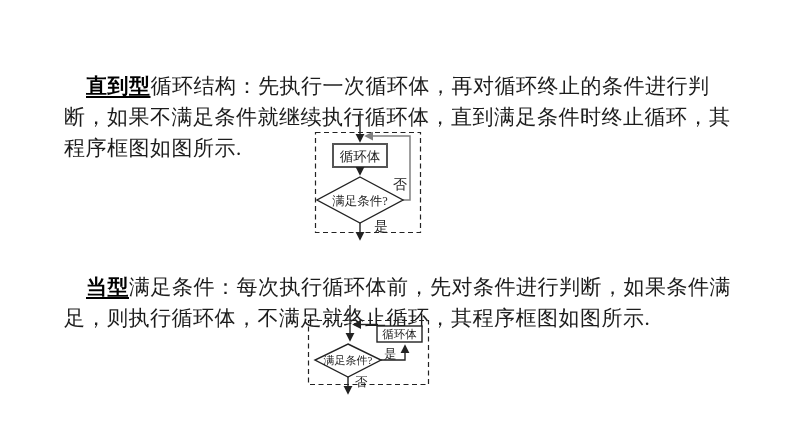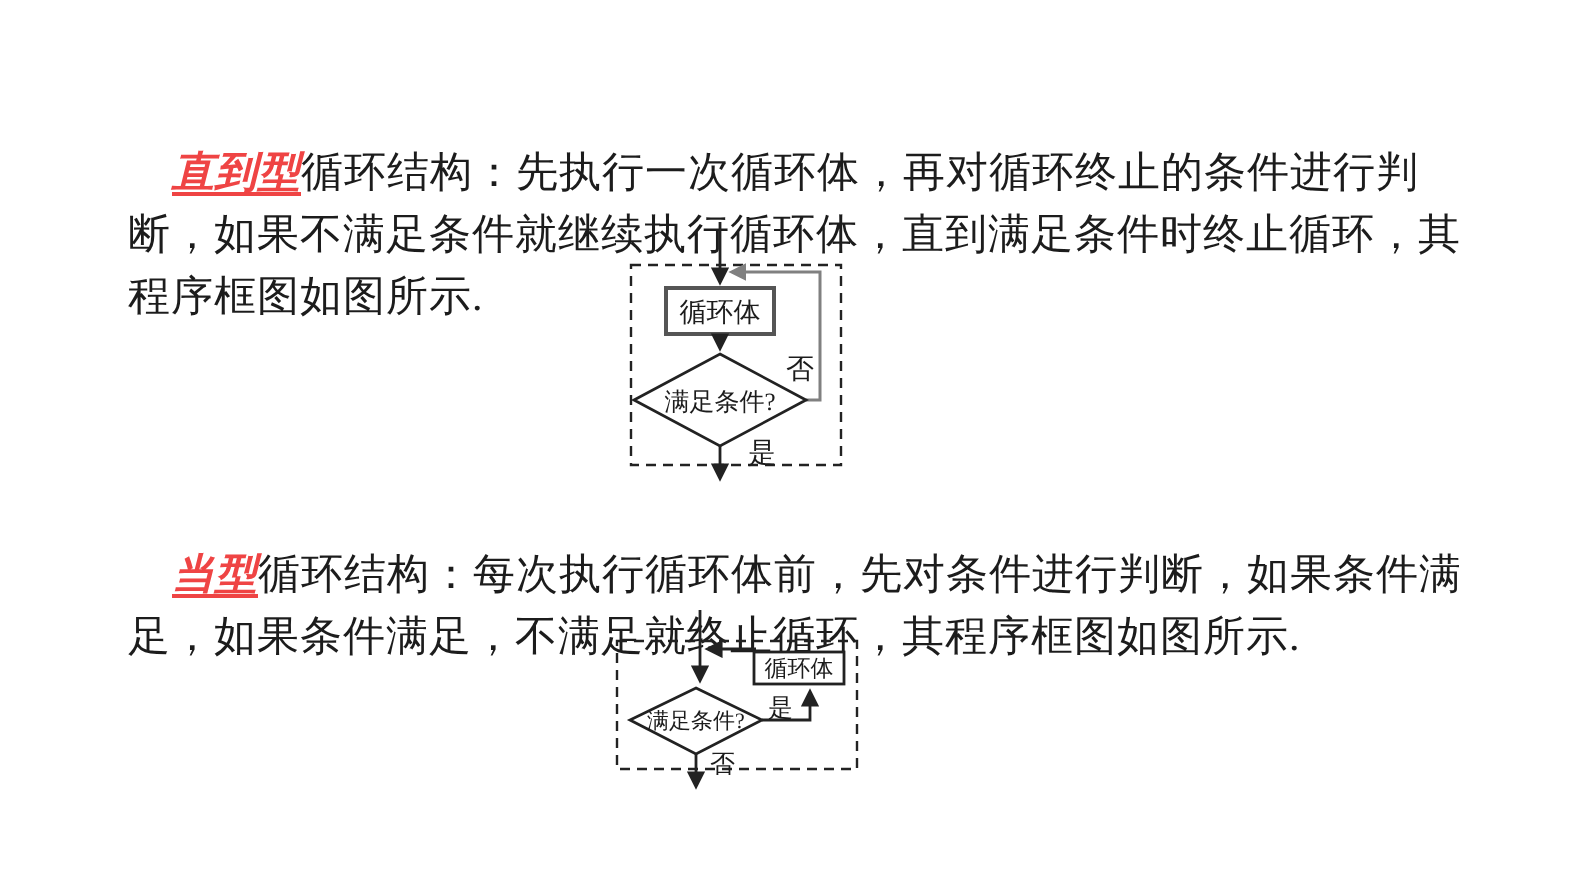--- a/index.html
+++ b/index.html
@@ -18,26 +18,25 @@
   .para {
     position: absolute;
     left: 64px;
     width: 676px;
     font-size: 21px;
     line-height: 31px;
     text-indent: 22px;
     letter-spacing: 0.5px;
   }
   .para .hd {
-    color: #ef4444;
+    color: #000000;
     font-weight: bold;
     text-decoration: underline;
     text-underline-offset: 3px;
     text-decoration-thickness: 2px;
-    font-style: italic;
   }
   #para-until { top: 50px; }
   #para-while { top: 251px; }
   .fc {
     position: absolute;
     overflow: visible;
   }
   #fc-until { left: 300px; top: 105px; }
   #fc-while { left: 300px; top: 302px; }
   .fc text {
@@ -70,21 +69,21 @@
   <rect class="shape-thick" x="33" y="39" width="54" height="23"></rect>
   <text x="60" y="55.5" font-size="13.5" text-anchor="middle">循环体</text>
   <line class="ln" x1="60" y1="62" x2="60" y2="69" marker-end="url(#ah1)"></line>
   <polygon class="shape" points="60,72 103,95 60,118 17,95"></polygon>
   <text x="60" y="100" font-size="12.5" text-anchor="middle">满足条件?</text>
   <text x="100" y="84" font-size="14" text-anchor="middle">否</text>
   <line class="ln" x1="60" y1="118" x2="60" y2="134" marker-end="url(#ah1)"></line>
   <text x="74" y="126" font-size="14" text-anchor="start">是</text>
 </svg>
 
-<p class="para" id="para-while"><span class="hd">当型</span><span>循环结构：每次执行循环体前，先对条件进行判断，如果条件满足，如果条件满足，不满足就终止循环，其程序框图如图所示.</span></p>
+<p class="para" id="para-while"><span class="hd">当型</span><span>满足条件：每次执行循环体前，先对条件进行判断，如果条件满足，则执行循环体，不满足就终止循环，其程序框图如图所示.</span></p>
 
 <svg class="fc" id="fc-while" width="140" height="102" viewBox="0 0 140 102">
   <defs>
     <marker id="ah2" viewBox="0 0 10 10" refX="8" refY="5" markerWidth="6.5" markerHeight="6.5" orient="auto-start-reverse">
       <path d="M0 0 L10 5 L0 10 z" fill="#222222"></path>
     </marker>
   </defs>
   <rect class="dashed" x="8.5" y="18.5" width="120" height="64"></rect>
   <path class="ln" d="M78 22.5 L54 22.5" marker-end="url(#ah2)"></path>
   <line class="ln" x1="50" y1="3" x2="50" y2="38" marker-end="url(#ah2)"></line>

